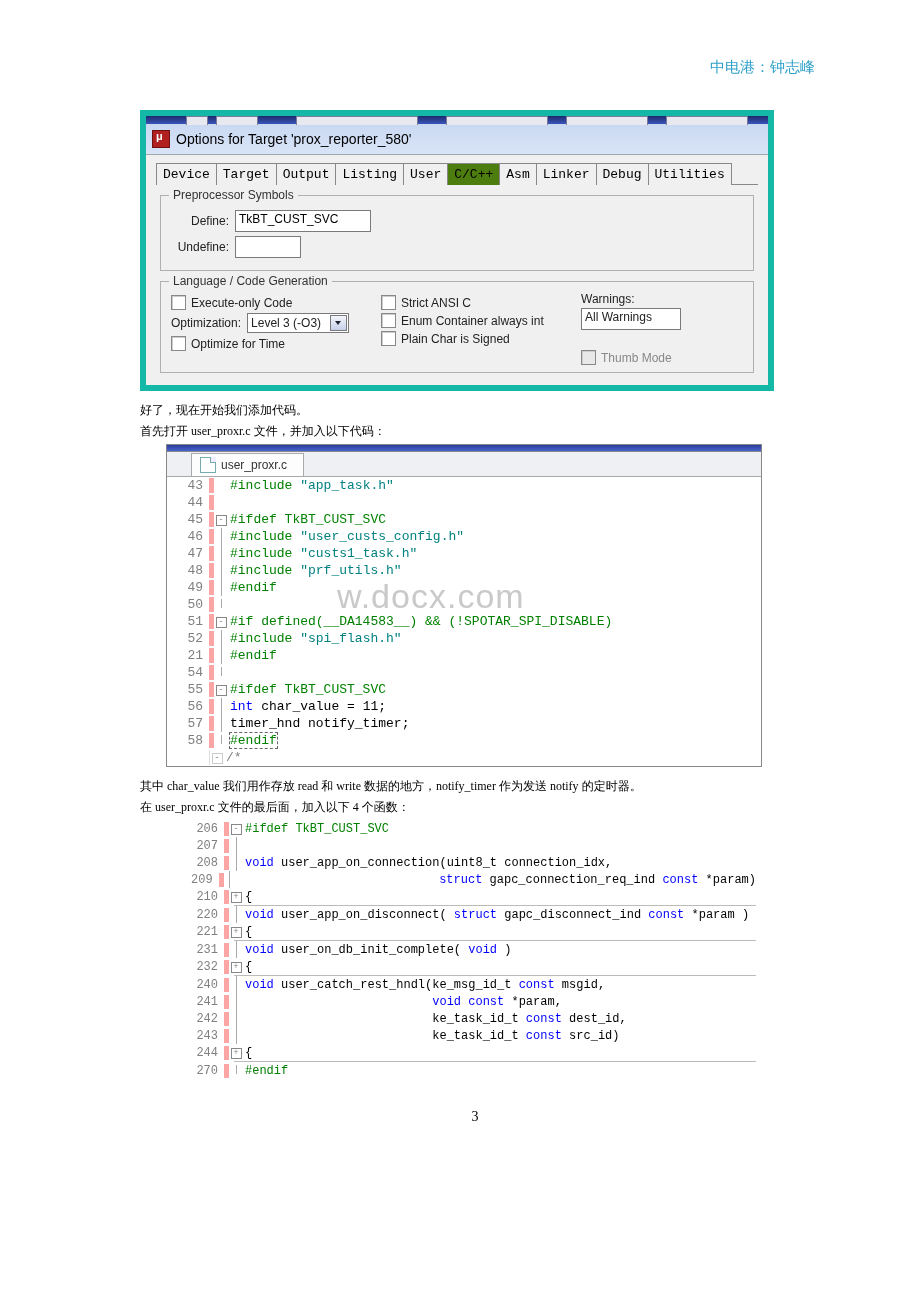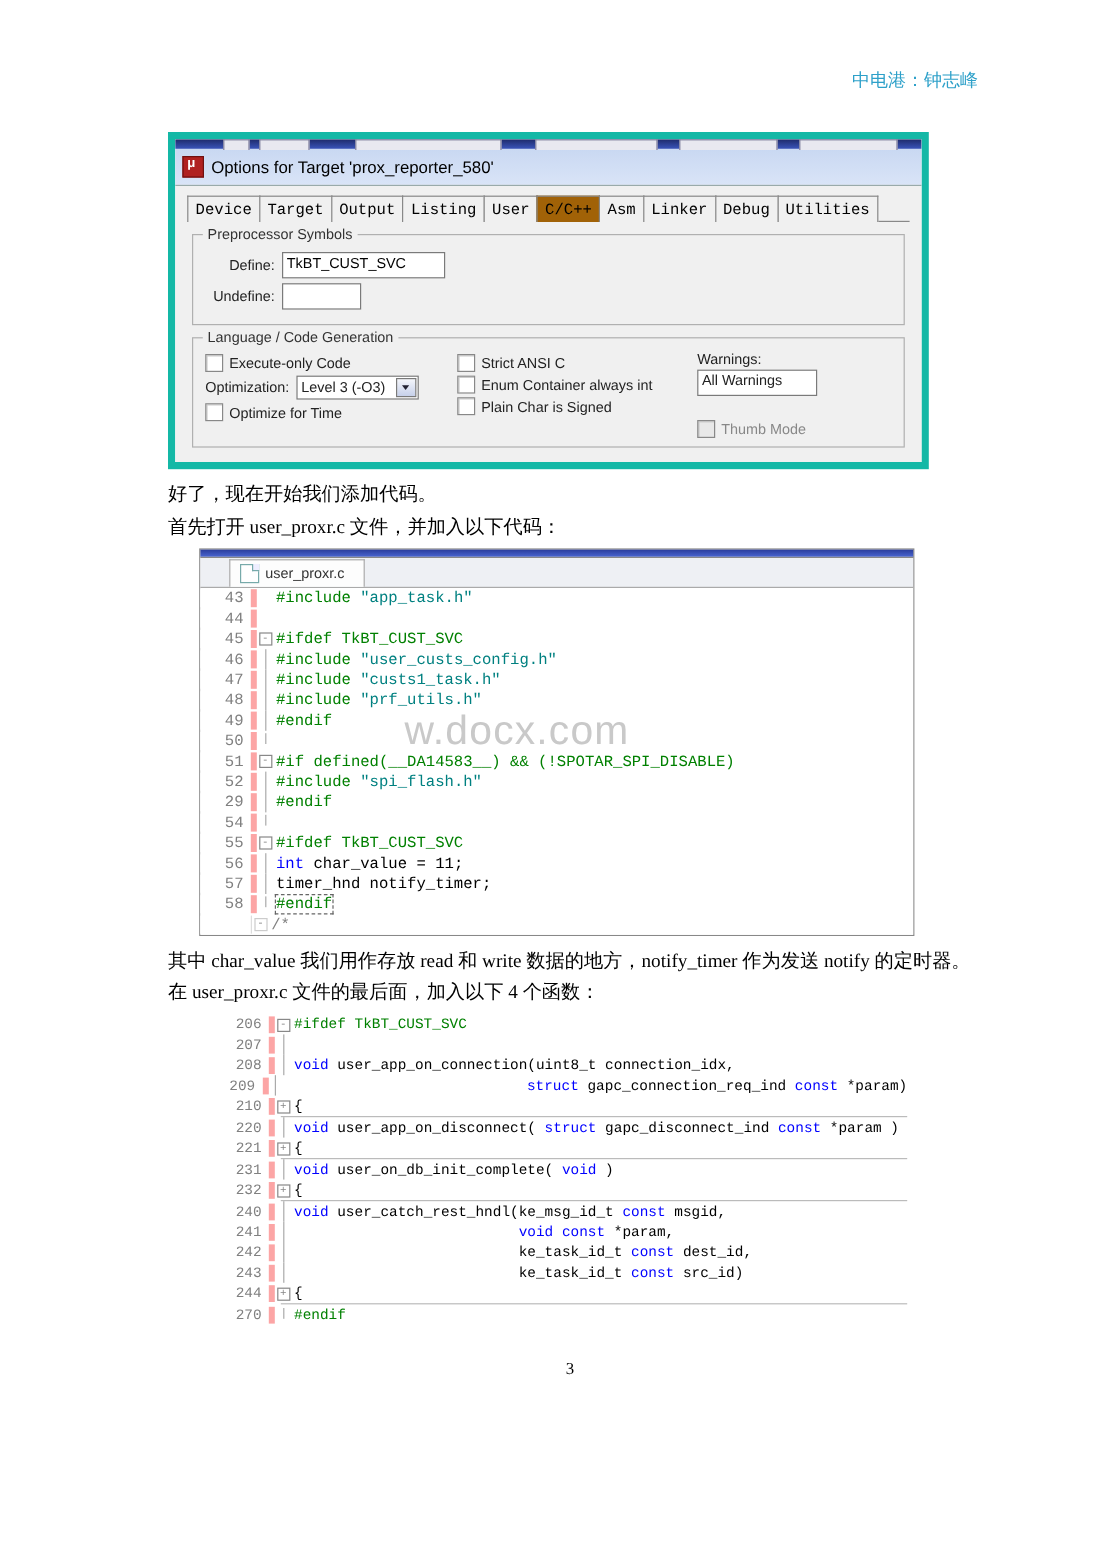--- a/index.html
+++ b/index.html
@@ -90,21 +90,21 @@
     padding:3px 6px 2px 6px;
     border:1px solid #888;
     border-bottom:none;
     background:#f0f0f0;
     margin-right:-1px;
     position:relative;
     top:1px;
     white-space:nowrap;
   }
   .tab.active {
-    background:#a16207;
+    background:#4d7c0f;
     z-index:2;
   }
   .row-inner {
     background:#fff;
     border:1px solid #888;
     border-top:none;
     padding:1px 2px 4px 2px;
     margin-top:-1px;
   }
   .fieldset {
@@ -202,21 +202,21 @@
   .warn-col .val {
     border:1px solid #7a7a7a;
     background:#fff;
     height:18px;
     padding:1px 3px;
     margin-top:2px;
     width:92px;
   }
 
   
-  .body-text { font-size:16px; margin:10px 0 2px 0; line-height:1.55; }
+  .body-text { font-size:12px; margin:10px 0 2px 0; line-height:1.55; }
   .body-text .mono { font-family: "Times New Roman", serif; }
 
   
   .code-img {
     width:594px;
     margin:4px 0 6px 26px;
     border:1px solid #888;
     font-family:"Courier New", monospace;
     font-size:13px;
     background:#fff;
@@ -451,21 +451,21 @@
       <div class="code-line"><span class="ln">43</span><span class="fold"></span><span class="code"><span class="c-pre">#include </span><span class="c-str">"app_task.h"</span></span></div>
           <div class="code-line"><span class="ln">44</span><span class="fold"></span><span class="code"></span></div>
           <div class="code-line"><span class="ln">45</span><span class="fold"><span class="fbox">-</span></span><span class="code"><span class="c-pre">#ifdef TkBT_CUST_SVC</span></span></div>
           <div class="code-line"><span class="ln">46</span><span class="fold"><span style="display:inline-block;width:1px;height:17px;background:#aaa;vertical-align:middle"></span></span><span class="code"><span class="c-pre">#include </span><span class="c-str">"user_custs_config.h"</span></span></div>
           <div class="code-line"><span class="ln">47</span><span class="fold"><span style="display:inline-block;width:1px;height:17px;background:#aaa;vertical-align:middle"></span></span><span class="code"><span class="c-pre">#include </span><span class="c-str">"custs1_task.h"</span></span></div>
           <div class="code-line"><span class="ln">48</span><span class="fold"><span style="display:inline-block;width:1px;height:17px;background:#aaa;vertical-align:middle"></span></span><span class="code"><span class="c-pre">#include </span><span class="c-str">"prf_utils.h"</span></span></div>
           <div class="code-line"><span class="ln">49</span><span class="fold"><span style="display:inline-block;width:1px;height:17px;background:#aaa;vertical-align:middle"></span></span><span class="code"><span class="c-pre">#endif</span></span></div>
           <div class="code-line"><span class="ln c-gray">50</span><span class="fold"><span style="display:inline-block;width:1px;height:9px;background:#aaa;vertical-align:top"></span></span><span class="code"></span></div>
           <div class="code-line"><span class="ln">51</span><span class="fold"><span class="fbox">-</span></span><span class="code"><span class="c-pre">#if defined(__DA14583__) &amp;&amp; (!SPOTAR_SPI_DISABLE)</span></span></div>
           <div class="code-line"><span class="ln">52</span><span class="fold"><span style="display:inline-block;width:1px;height:17px;background:#aaa;vertical-align:middle"></span></span><span class="code"><span class="c-pre">#include </span><span class="c-str">"spi_flash.h"</span></span></div>
-          <div class="code-line"><span class="ln">29</span><span class="fold"><span style="display:inline-block;width:1px;height:17px;background:#aaa;vertical-align:middle"></span></span><span class="code"><span class="c-pre">#endif</span></span></div>
+          <div class="code-line"><span class="ln">21</span><span class="fold"><span style="display:inline-block;width:1px;height:17px;background:#aaa;vertical-align:middle"></span></span><span class="code"><span class="c-pre">#endif</span></span></div>
           <div class="code-line"><span class="ln">54</span><span class="fold"><span style="display:inline-block;width:1px;height:9px;background:#aaa;vertical-align:top"></span></span><span class="code"></span></div>
           <div class="code-line"><span class="ln">55</span><span class="fold"><span class="fbox">-</span></span><span class="code"><span class="c-pre">#ifdef TkBT_CUST_SVC</span></span></div>
           <div class="code-line"><span class="ln">56</span><span class="fold"><span style="display:inline-block;width:1px;height:17px;background:#aaa;vertical-align:middle"></span></span><span class="code"><span class="c-kw">int</span><span class="c-norm"> char_value = </span><span class="c-num">11</span><span class="c-norm">;</span></span></div>
           <div class="code-line"><span class="ln">57</span><span class="fold"><span style="display:inline-block;width:1px;height:17px;background:#aaa;vertical-align:middle"></span></span><span class="code"><span class="c-norm">timer_hnd notify_timer;</span></span></div>
           <div class="code-line"><span class="ln">58</span><span class="fold"><span style="display:inline-block;width:1px;height:9px;background:#aaa;vertical-align:top"></span></span><span class="code"><span class="c-pre  "><span class="sel-box">#endif</span></span></span></div>
           <div class="code-line" style="color:#bbb"><span class="ln" style="border-right:1px solid #ddd;color:#bbb">  </span><span class="fold"><span class="fbox" style="border-color:#ccc">-</span></span><span class="code c-gray">/*</span></div>
         </div>
     </div>
 
     <div class="body-text">

